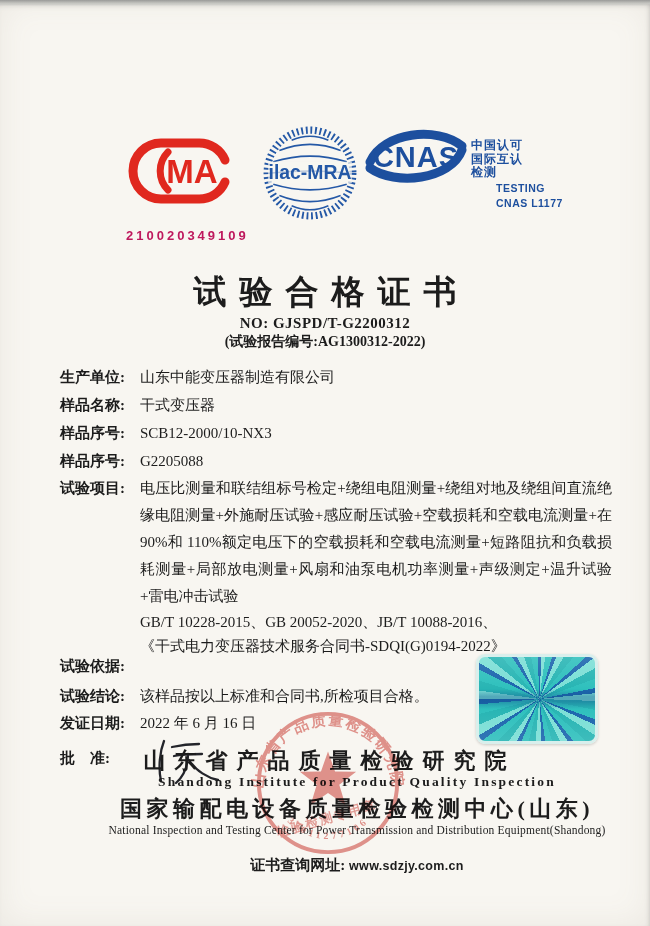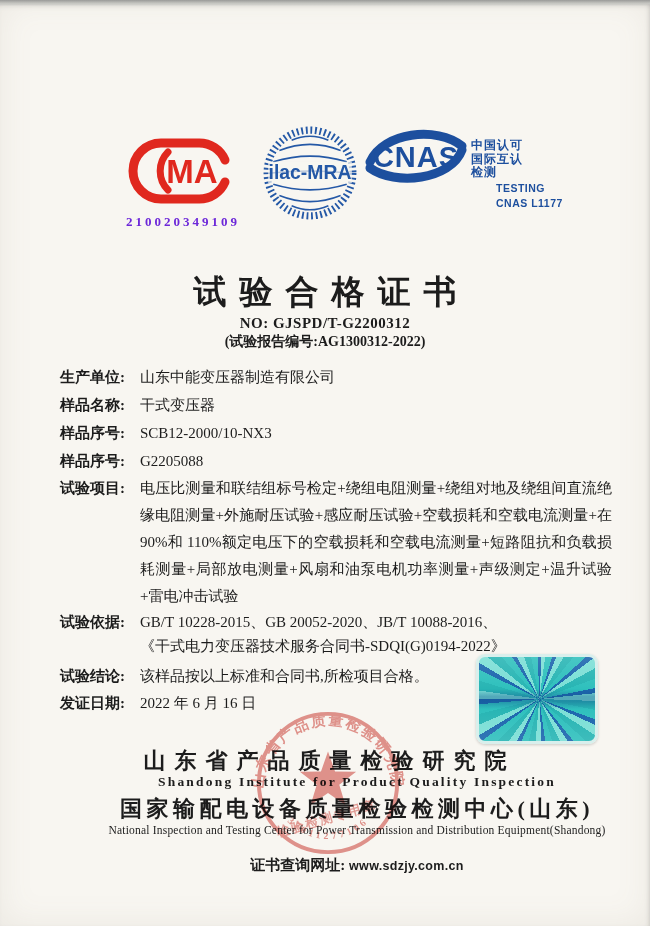--- a/index.html
+++ b/index.html
@@ -8,22 +8,22 @@
     background:#f8f6f1;
     font-family:"Liberation Serif","DejaVu Serif",serif;
     color:#1c1c1c;overflow:hidden;
     box-shadow:inset 0 0 34px rgba(130,120,100,.10), inset 0 9px 7px -6px rgba(0,0,0,.30), inset -4px 0 6px -5px rgba(0,0,0,.25);
   }
   .page::before{content:"";position:absolute;left:0;top:0;right:0;height:6px;
     background:linear-gradient(180deg,#9a9a98 0%,#c6c6c2 55%,rgba(198,198,194,0) 100%);}
   
   .logo{position:absolute;}
   .cma-wrap{left:126px;top:138px;width:108px;text-align:center;}
-  .cma-number{margin-top:6px;font-family:Liberation Serif, serif;
-    font-weight:bold;font-size:13px;letter-spacing:3px;color:#6d28d9;white-space:nowrap;}
+  .cma-number{margin-top:20px;font-family:Liberation Sans, sans-serif;
+    font-weight:bold;font-size:13px;letter-spacing:3px;color:#be185d;white-space:nowrap;}
   .ilac-wrap{left:261px;top:124px;width:98px;height:98px;}
   .cnas-wrap{left:364px;top:124px;width:104px;height:64px;}
   .cnas-text{left:471px;top:139px;color:#1d4f9e;font-family:"Liberation Sans","DejaVu Sans",sans-serif;}
   .cnas-text .cn{font-size:12px;font-weight:bold;line-height:13.5px;letter-spacing:1px;}
   .cnas-text .en{font-size:10.5px;font-weight:bold;line-height:13px;letter-spacing:.5px;margin-top:2px;margin-left:25px;}
   
   .title{position:absolute;top:270px;left:0;width:100%;text-align:center;
     font-size:33px;font-weight:bold;letter-spacing:13px;padding-left:13px;box-sizing:border-box;}
   .no-line{position:absolute;top:315px;left:0;width:100%;text-align:center;
     font-size:15px;font-weight:bold;letter-spacing:.5px;}
@@ -34,21 +34,21 @@
     letter-spacing:8px;white-space:nowrap;color:#6e6e6e;opacity:.18;font-weight:400;z-index:1;}
   
   .fields{position:absolute;left:60px;top:363px;width:552px;z-index:2;font-size:15px;}
   .frow{display:flex;align-items:flex-start;}
   .frow .lbl{flex:0 0 80px;font-weight:bold;white-space:pre;}
   .frow .val{flex:1;}
   .r28{height:28px;line-height:28px;}
   .r28 .lbl,.r28 .val{line-height:28px;}
   .items .lbl{line-height:27px;}
   .items .val{line-height:27px;text-align:justify;}
-  .basis .lbl{line-height:24px;}
+  .basis .lbl{line-height:24px;margin-top:44px;}
   .basis .val{line-height:24px;}
   .concl{margin-top:5px;height:26px;line-height:26px;}
   .date{height:28px;line-height:28px;}
   .approve{margin-top:4px;height:52px;}
   .approve .lbl{line-height:34px;}
   .sig{margin-left:10px;margin-top:-4px;}
   
   .footer-line{position:absolute;left:0;width:100%;text-align:center;z-index:2;padding-left:32px;}
   .org-cn{top:746px;font-size:22px;font-weight:bold;letter-spacing:9px;padding-left:9px;box-sizing:border-box;}
   .org-en{top:774px;font-size:13.5px;font-weight:bold;letter-spacing:2.2px;}
@@ -149,20 +149,34 @@
         <div>《干式电力变压器技术服务合同书-SDQI(G)0194-2022》</div>
       </span>
     </div>
     <div class="frow concl">
       <span class="lbl">试验结论:</span>
       <span class="val">该样品按以上标准和合同书,所检项目合格。</span>
     </div>
     <div class="frow date">
       <span class="lbl">发证日期:</span>
       <span class="val">2022 年 6 月 16 日</span>
+    </div>
+    <div class="frow approve">
+      <span class="lbl">批    准:</span>
+      <span class="val sig">
+        <svg width="86" height="48" viewBox="0 0 86 48">
+          <g fill="none" stroke="#23242a" stroke-width="2.3" stroke-linecap="round">
+            <path d="M14,4 C10,14 8,30 11,44"></path>
+            <path d="M22,10 C31,8 41,7 49,7"></path>
+            <path d="M24,19 C33,17 44,17 52,17"></path>
+            <path d="M38,17 C38,27 35,38 26,46"></path>
+            <path d="M39,23 C46,34 58,41 68,43"></path>
+          </g>
+        </svg>
+      </span>
     </div>
   </div>
 
   <div class="footer-line org-cn">山东省产品质量检验研究院</div>
   <div class="footer-line org-en">Shandong Institute for Product Quality Inspection</div>
   <div class="footer-line center-cn">国家输配电设备质量检验检测中心(山东)</div>
   <div class="footer-line center-en">National Inspection and Testing Center for Power Transmission and Distribution Equipment(Shandong)</div>
   <div class="footer-line query">
     <span>证书查询网址:</span>
     <span class="url">www.sdzjy.com.cn</span>

